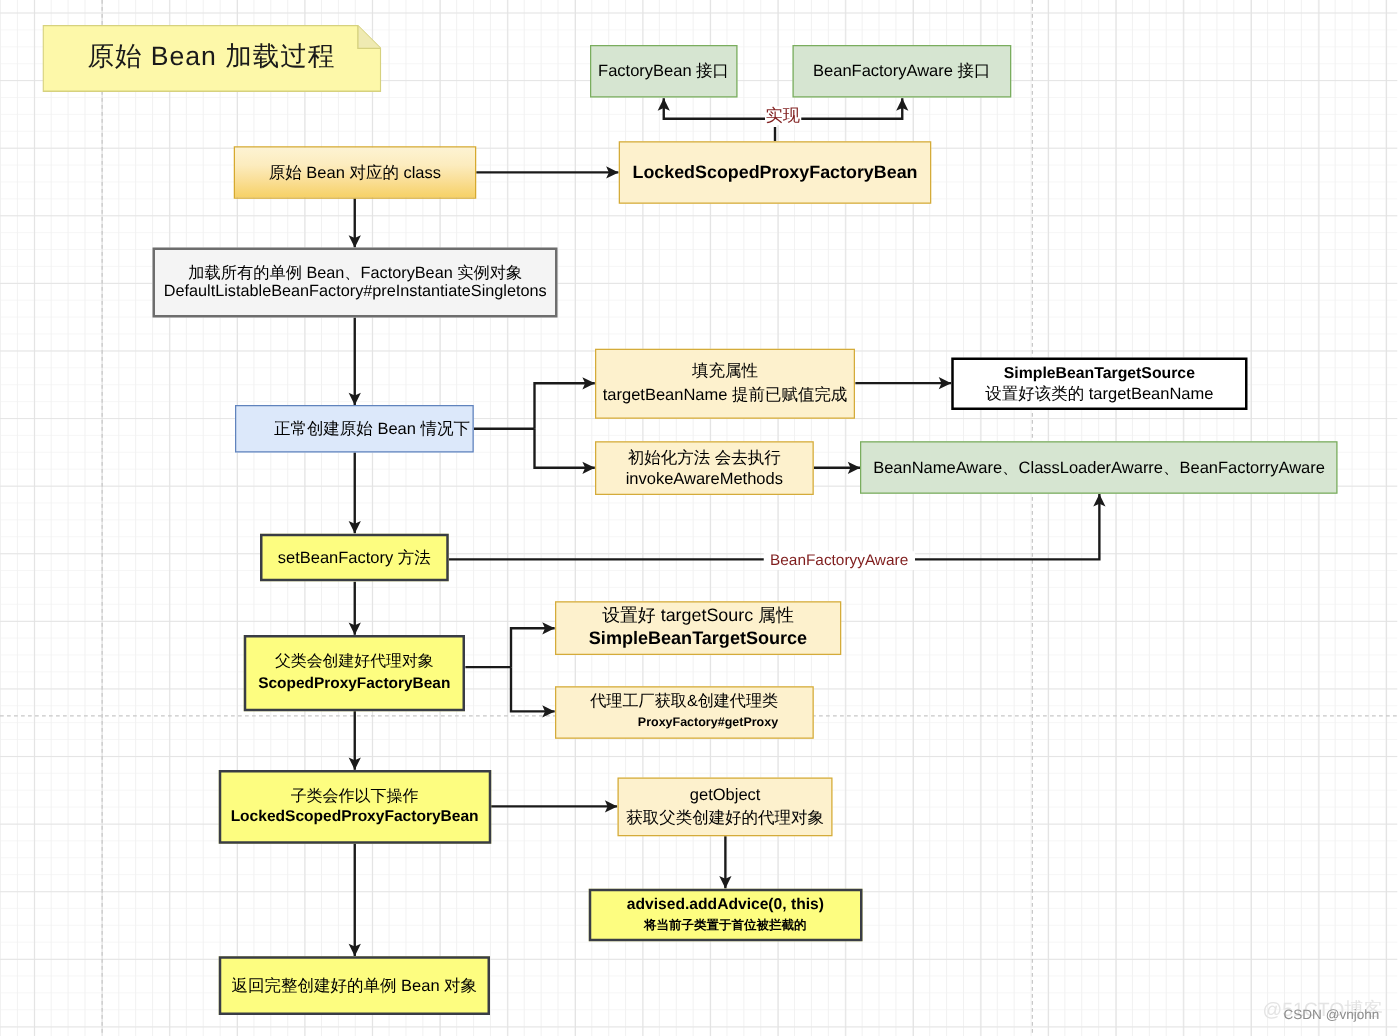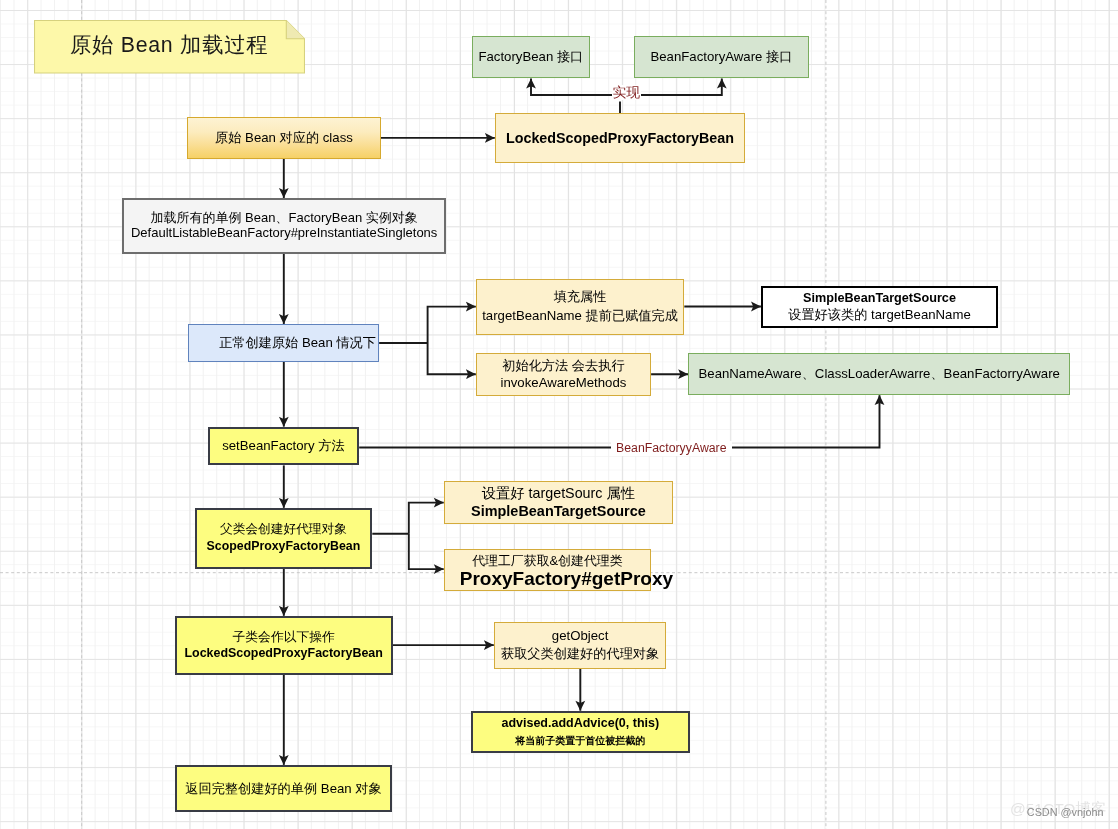--- a/index.html
+++ b/index.html
@@ -167,21 +167,21 @@
     <span class="l" style="font-weight:bold;font-size:12.35px;">ScopedProxyFactoryBean</span>
   </div>
 
   <div class="node n-lightorange" style="left:443.7px;top:480.8px;width:229.4px;height:43px;font-size:14.3px;line-height:18.2px;">
     <span class="l">设置好 targetSourc 属性</span>
     <span class="l" style="font-weight:bold;font-size:14.45px;">SimpleBeanTargetSource</span>
   </div>
 
   <div class="node n-lightorange" style="left:443.7px;top:548.6px;width:207.4px;height:42.6px;font-size:12.9px;line-height:18.2px;">
     <span class="l">代理工厂获取&amp;创建代理类</span>
-    <span class="l" style="font-weight:bold;font-size:19px;margin-left:38px;">ProxyFactory#getProxy</span>
+    <span class="l" style="font-weight:bold;font-size:10px;margin-left:38px;">ProxyFactory#getProxy</span>
   </div>
 
   <div class="node n-yellow" style="left:174.6px;top:615.8px;width:218.2px;height:58.9px;font-size:12.8px;line-height:17.2px;">
     <span class="l">子类会作以下操作</span>
     <span class="l" style="font-weight:bold;font-size:12.45px;">LockedScopedProxyFactoryBean</span>
   </div>
 
   <div class="node n-lightorange" style="left:493.8px;top:621.5px;width:172.6px;height:47.3px;font-size:13.2px;line-height:18.2px;">
     <span class="l">getObject</span>
     <span class="l">获取父类创建好的代理对象</span>

